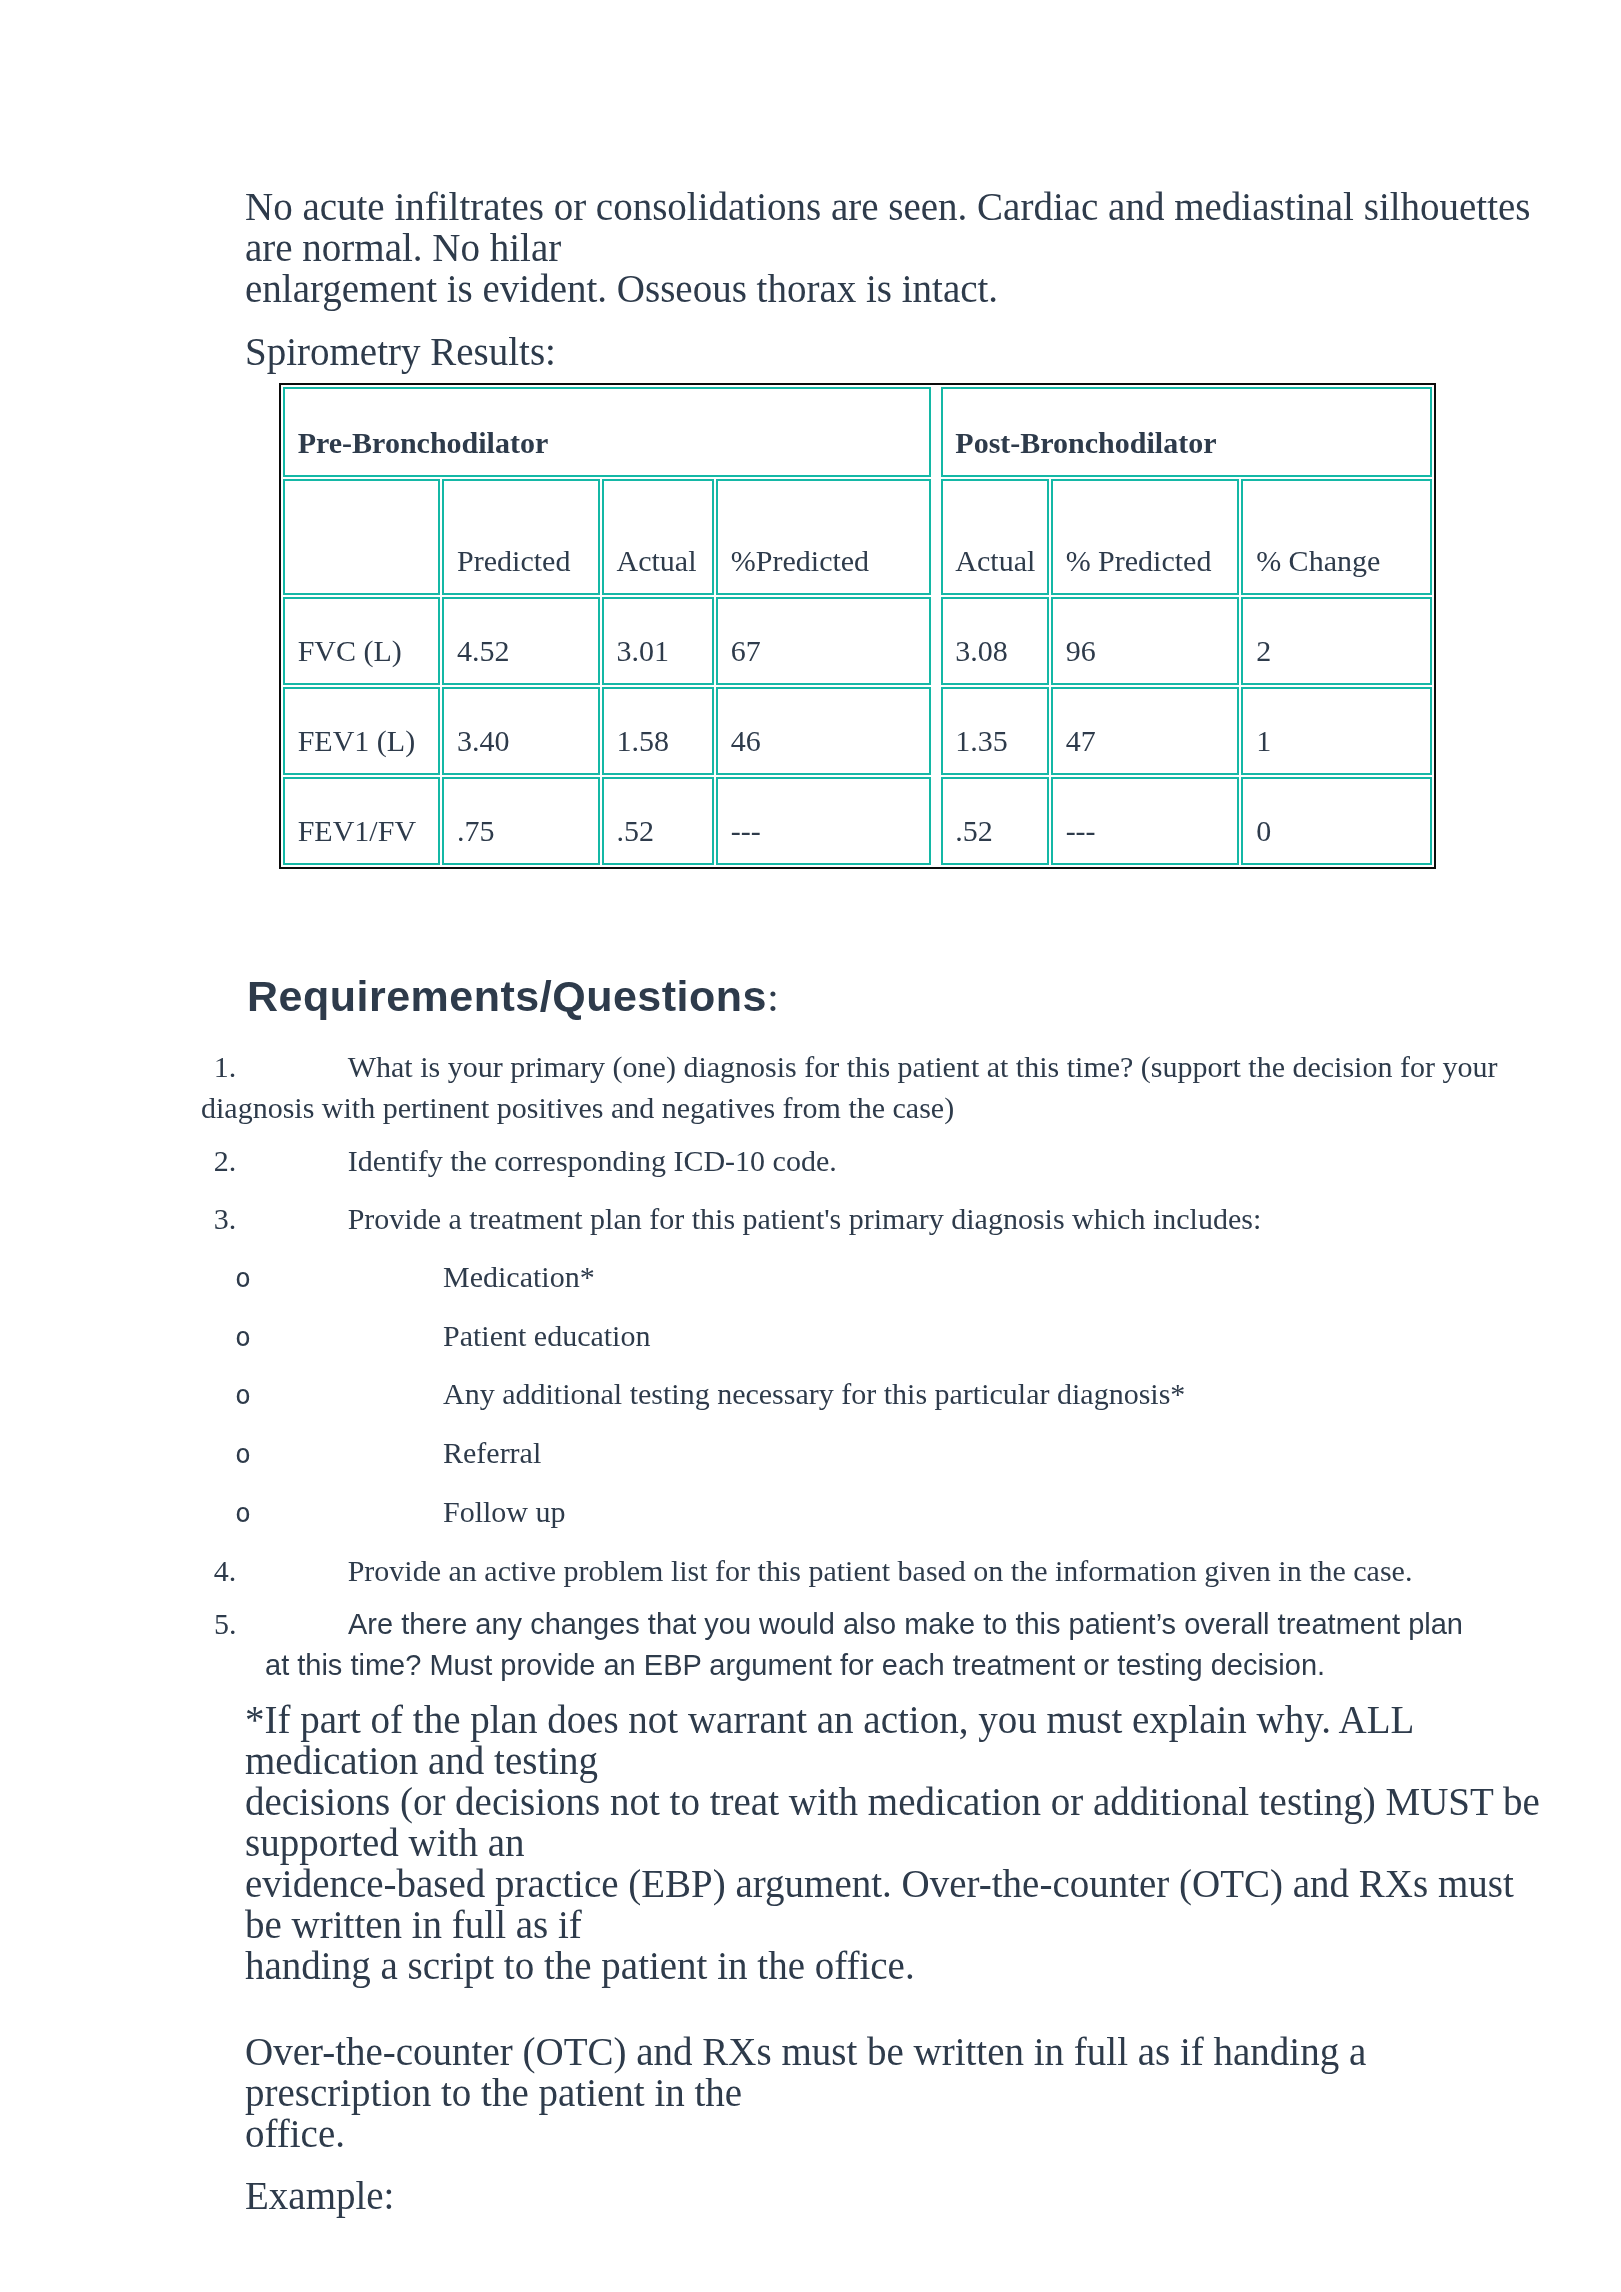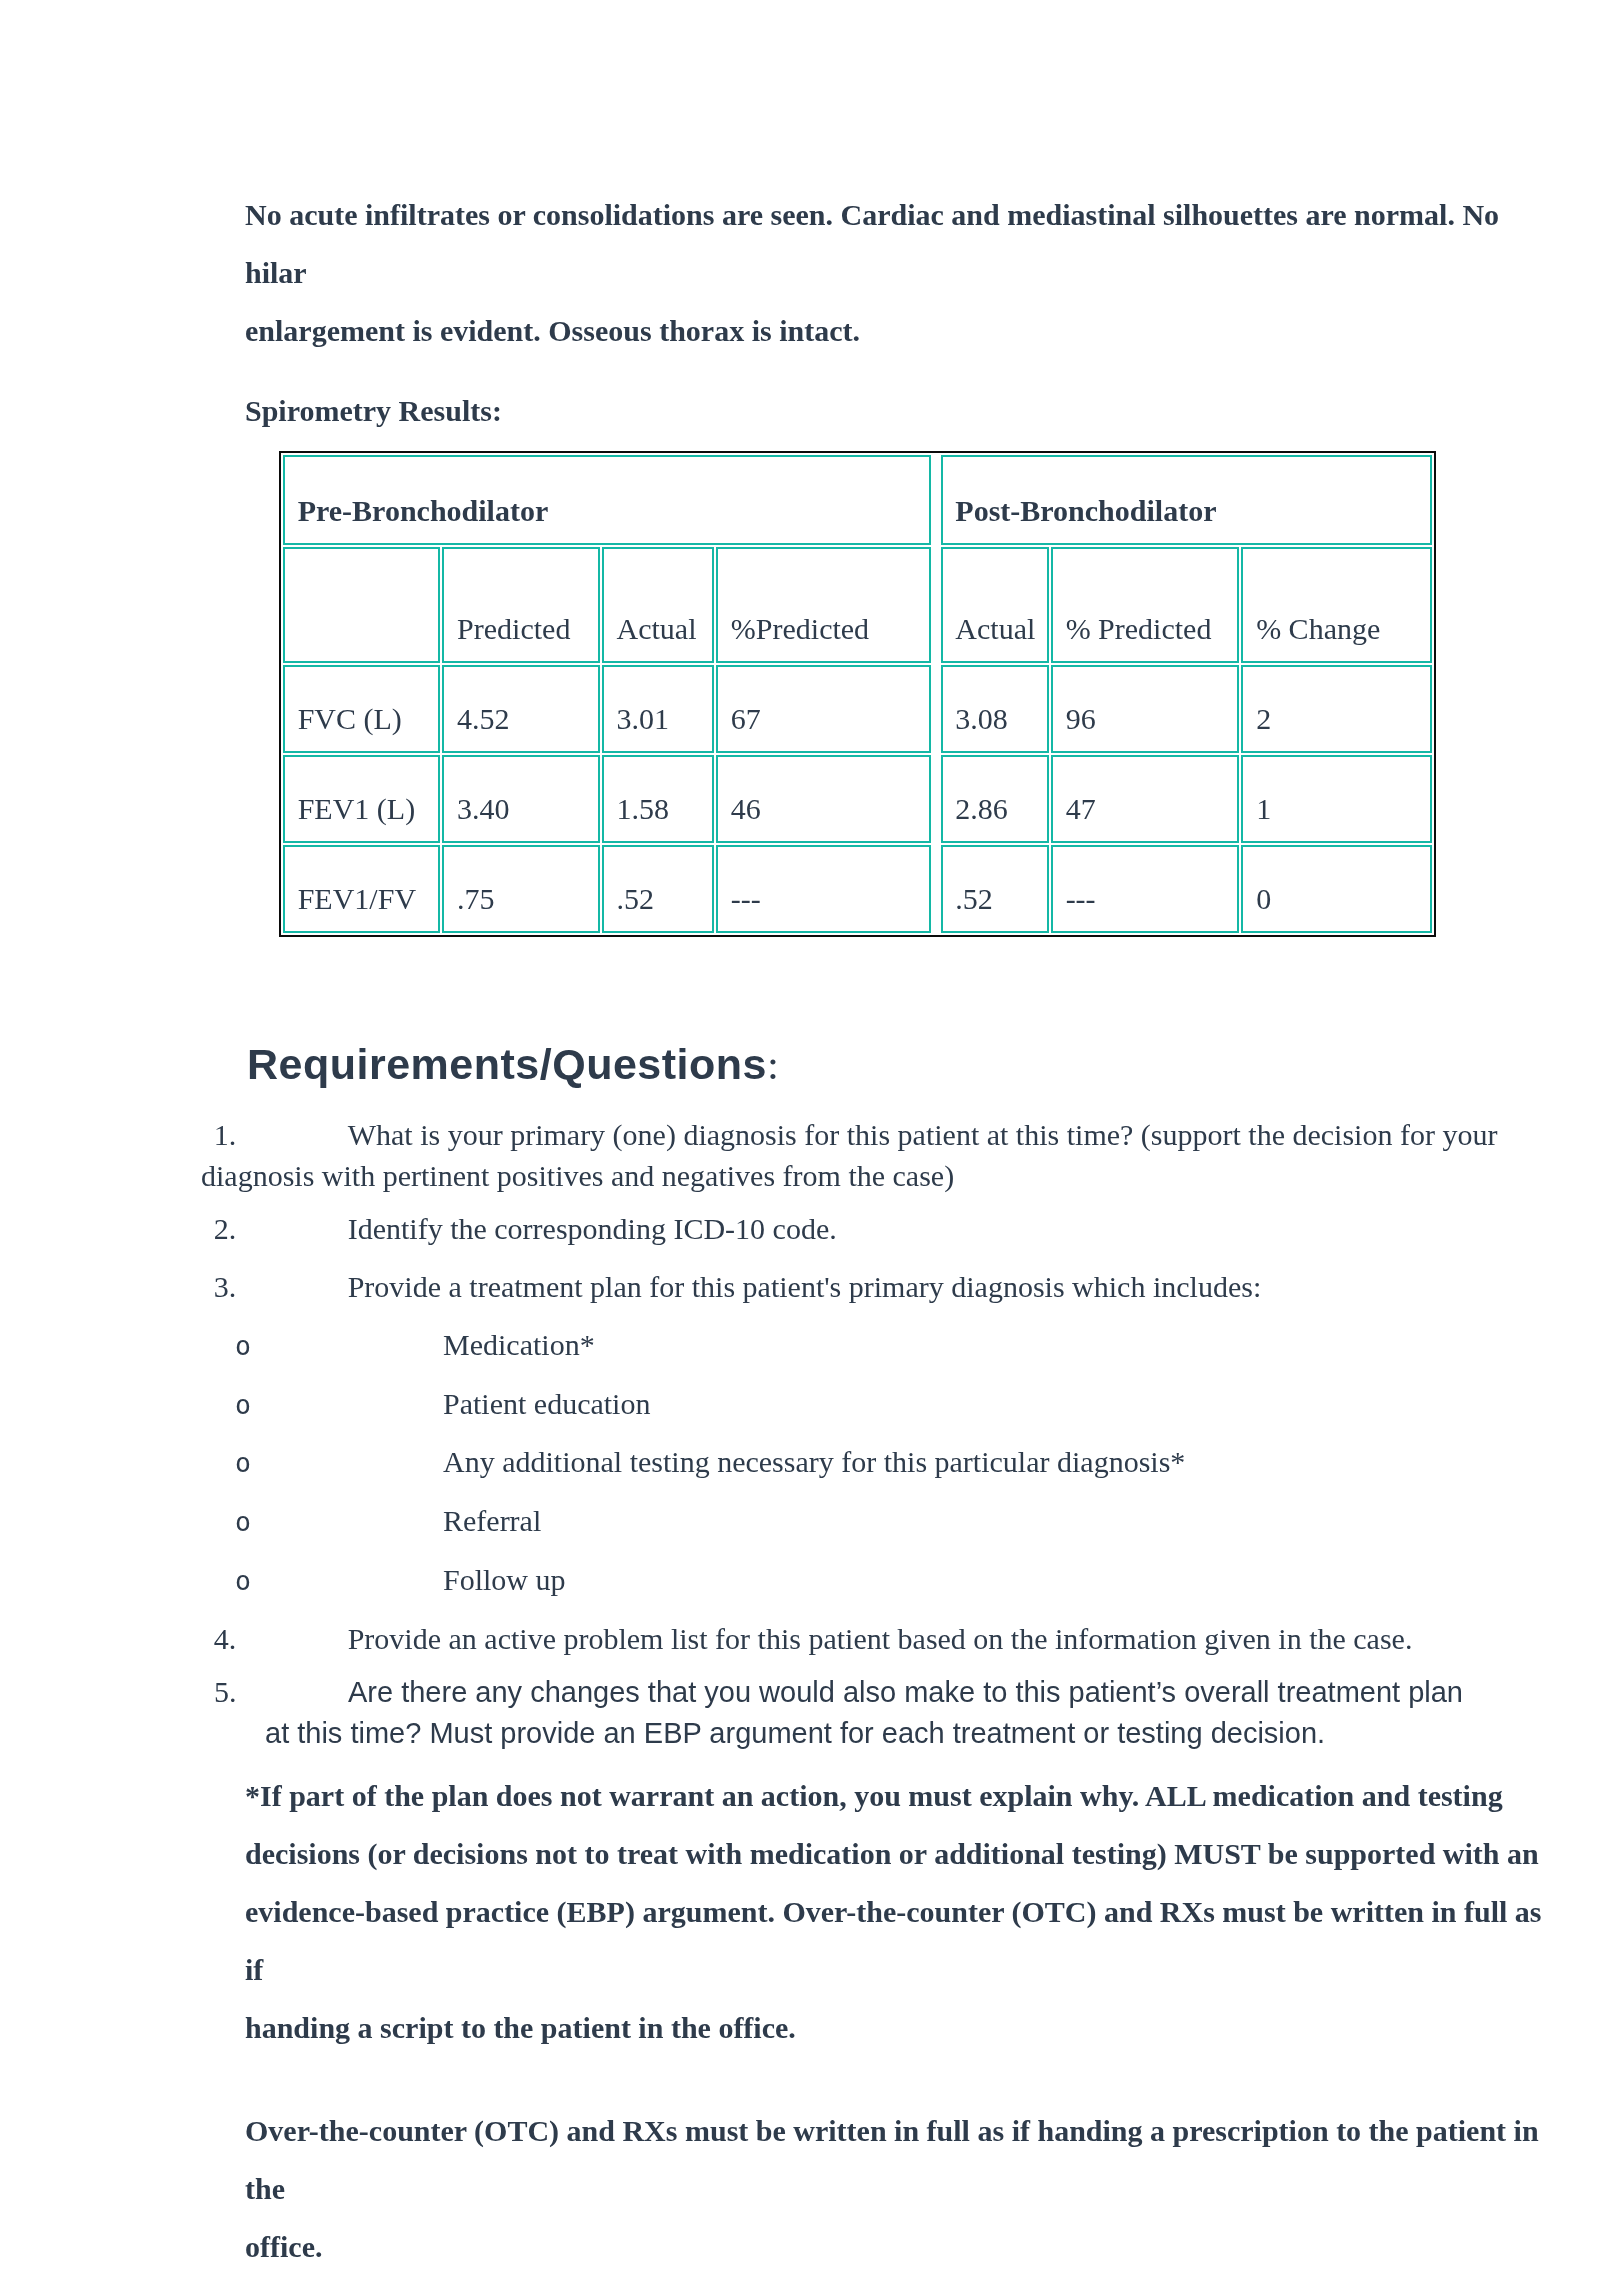--- a/index.html
+++ b/index.html
@@ -4,21 +4,21 @@
 <style>
   html,body{margin:0;padding:0;background:#ffffff;}
   body{
     width:1621px;height:2293px;
     font-family:"Liberation Serif",serif;
     color:#2e3b4b;
     overflow:hidden;
   }
   .page{position:relative;width:1621px;height:2293px;background:#fff;}
 
-  .para{font-size:30px;line-height:58px;white-space:pre-line;font-weight:bold;}
+  .para{font-size:39px;line-height:41px;white-space:pre-line;}
 
   #para1{margin:0;padding-top:186px;margin-left:245px;margin-right:59px;}
   #spiro-label{margin:21.6px 59px 0 245px;}
 
   
   #spiro-table{
     border-collapse:separate;border-spacing:2.9px;
     margin:11.8px 0 0 279px;
     border:2px solid #0b0b0b;
     table-layout:fixed;width:1157px;
@@ -126,21 +126,21 @@
           <td>3.08</td>
           <td>96</td>
           <td>2</td>
         </tr>
         <tr class="data">
           <td>FEV1 (L)</td>
           <td>3.40</td>
           <td>1.58</td>
           <td>46</td>
           <td class="spacer"></td>
-          <td>2.86</td>
+          <td>1.35</td>
           <td>47</td>
           <td>1</td>
         </tr>
         <tr class="data">
           <td>FEV1/FV</td>
           <td>.75</td>
           <td>.52</td>
           <td>---</td>
           <td class="spacer"></td>
           <td>.52</td>

